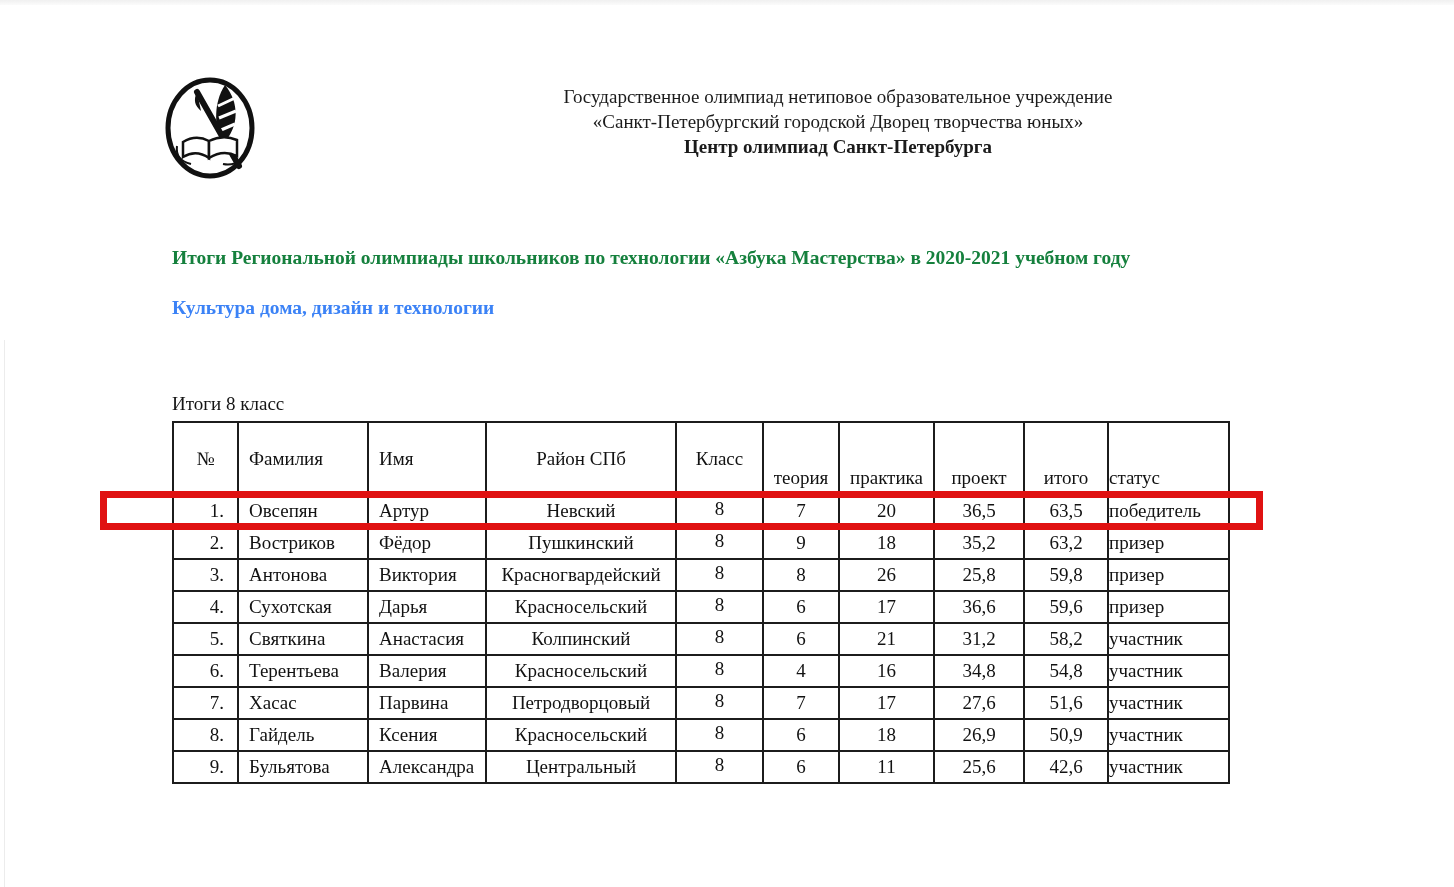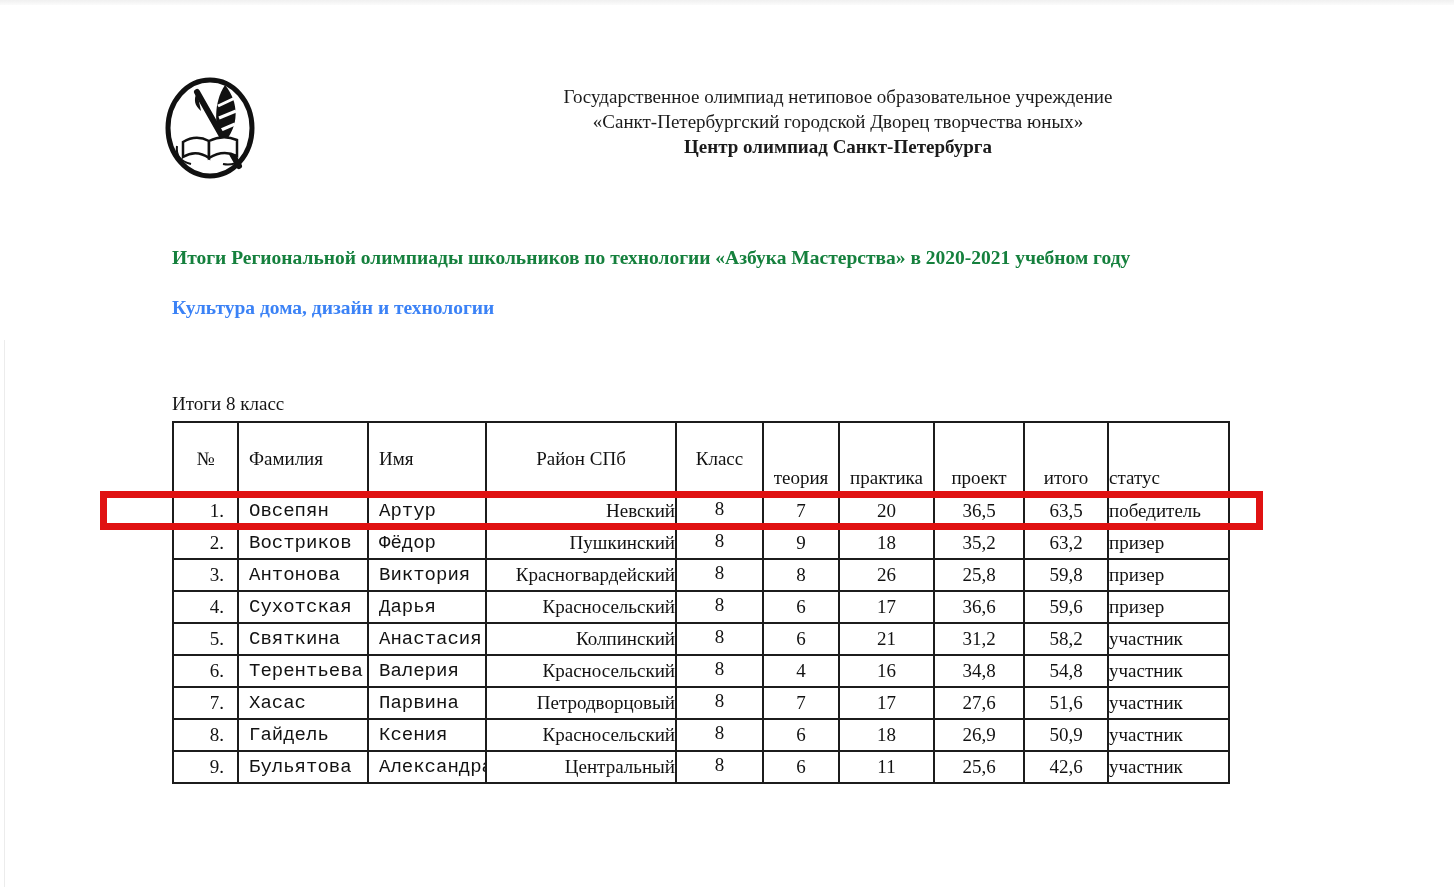--- a/index.html
+++ b/index.html
@@ -71,22 +71,22 @@
   th:nth-child(2), th:nth-child(3) { text-align: left; padding-left: 10px; vertical-align: middle; }
   th:nth-child(4), th:nth-child(5) { vertical-align: middle; }
   th:nth-child(6), th:nth-child(7), th:nth-child(8), th:nth-child(9)
     { text-align: center; vertical-align: bottom; padding-bottom: 5px; }
   th:nth-child(9) { font-weight: normal; }
   th:nth-child(10) { text-align: left; vertical-align: bottom; padding-bottom: 5px; }
 
   
   td { vertical-align: middle; }
   td:nth-child(1) { text-align: right; padding-right: 13px; }
-  td:nth-child(2), td:nth-child(3) { text-align: left; padding-left: 10px; font-family: Liberation Mono, monospace; }
-  td:nth-child(4) { text-align: right; }
+  td:nth-child(2), td:nth-child(3) { text-align: left; padding-left: 10px; }
+  td:nth-child(4) { text-align: center; }
   td:nth-child(5) { text-align: center; vertical-align: top; padding-top: 2px; }
   td:nth-child(6), td:nth-child(7), td:nth-child(8) { text-align: center; }
   td:nth-child(9) { text-align: center; font-weight: normal; }
   td:nth-child(10){ text-align: left; }
 
   
   .annotation-box {
     left: 100px; top: 491px;
     width: 1163px; height: 39px;
     border: 7px solid #e01212;

